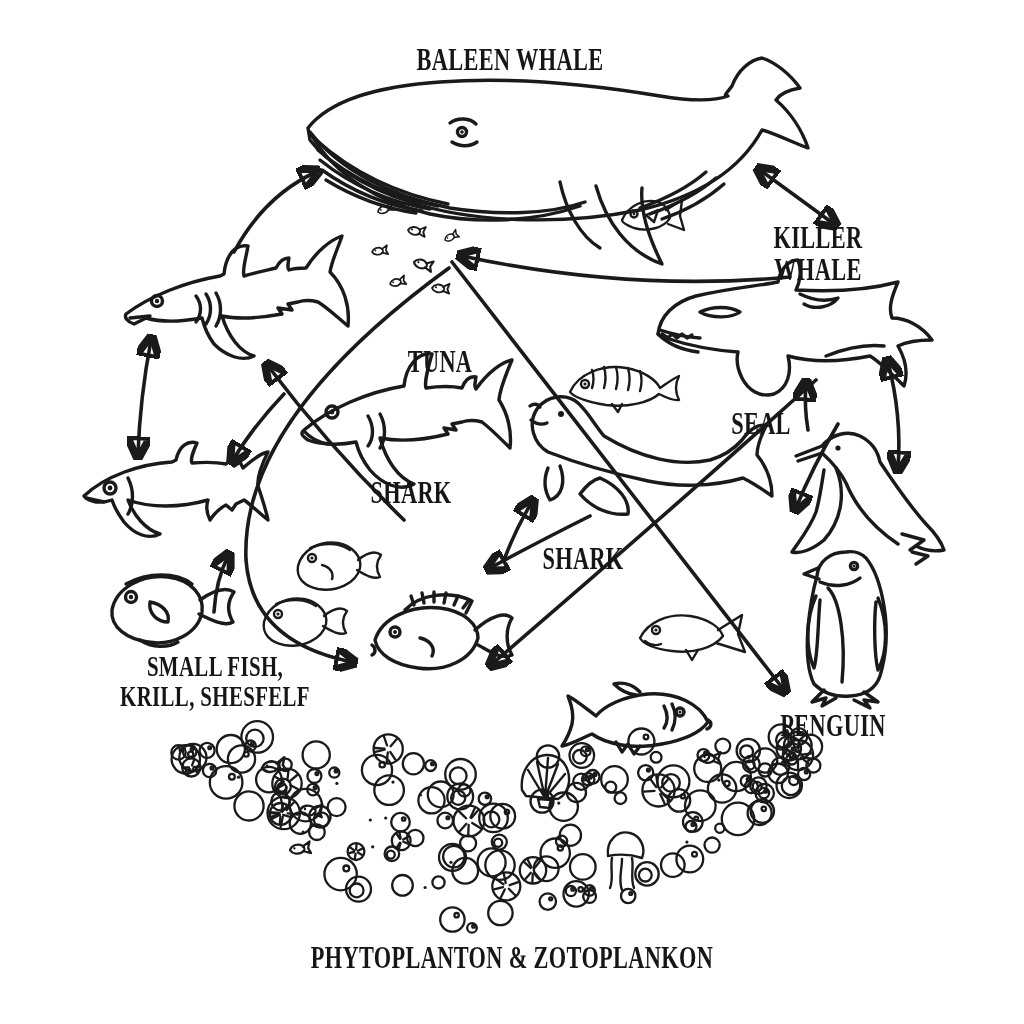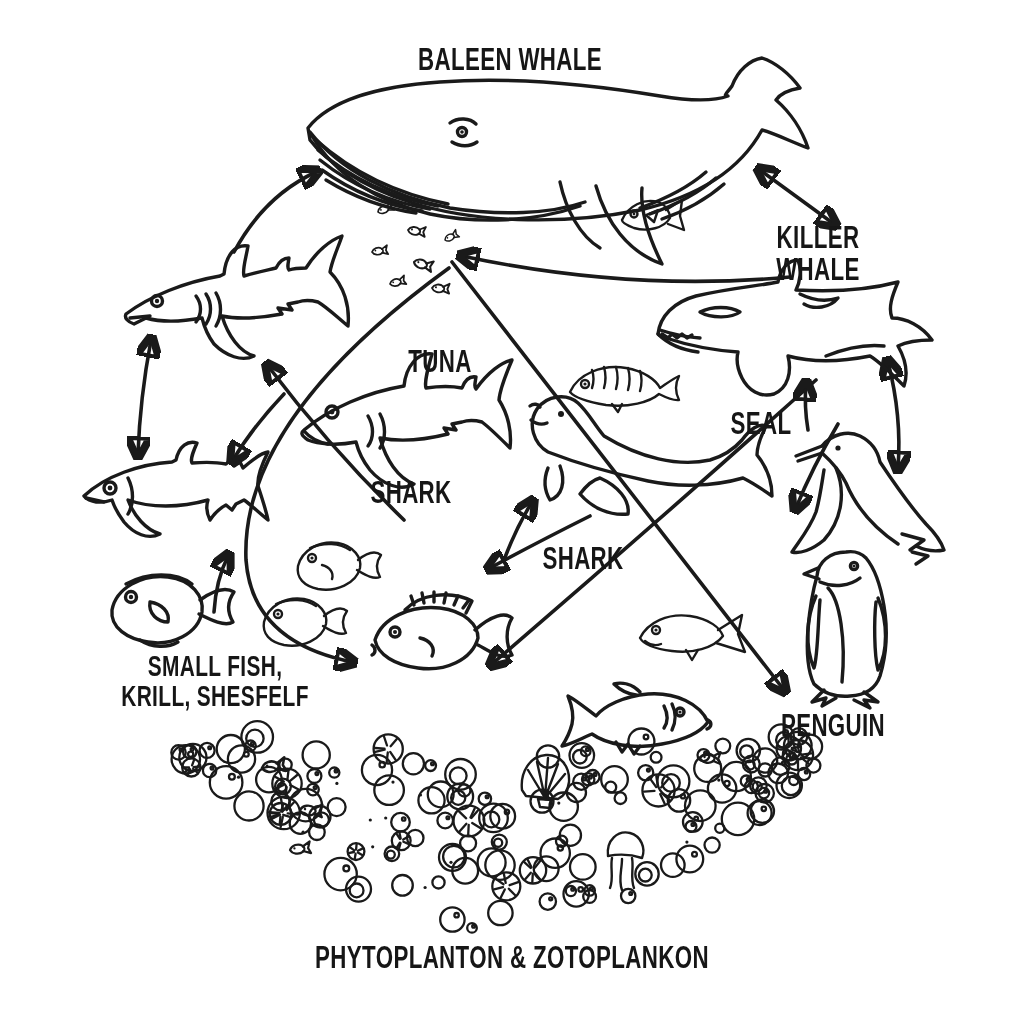--- a/index.html
+++ b/index.html
@@ -1,17 +1,17 @@
 <!DOCTYPE html>
 <html><head>
 <meta charset="utf-8">
 <style>
   html,body{margin:0;padding:0;background:#e8e8e8;}
   .stage{position:relative;width:1024px;height:1024px;background:#ffffff;overflow:hidden;
-         font-family:Liberation Sans, sans-serif;}
+         font-family:Liberation Serif, serif;}
   .stage svg{position:absolute;left:0;top:0;}
   .lbl{position:absolute;font-weight:700;color:#161616;white-space:nowrap;
        transform:translateX(-50%) scaleX(0.72);transform-origin:center top;
        font-size:31px;line-height:1.02;text-align:center;letter-spacing:0.5px;}
   .lbl.small{font-size:29px;}
   
   #art path,#art circle,#art ellipse{fill:none;stroke:#1a1a1a;stroke-width:3.4;
        stroke-linecap:round;stroke-linejoin:round;}
   #art .dot{fill:#1a1a1a;stroke:none;}
   #art g.arrows path{stroke-width:3.6;}

